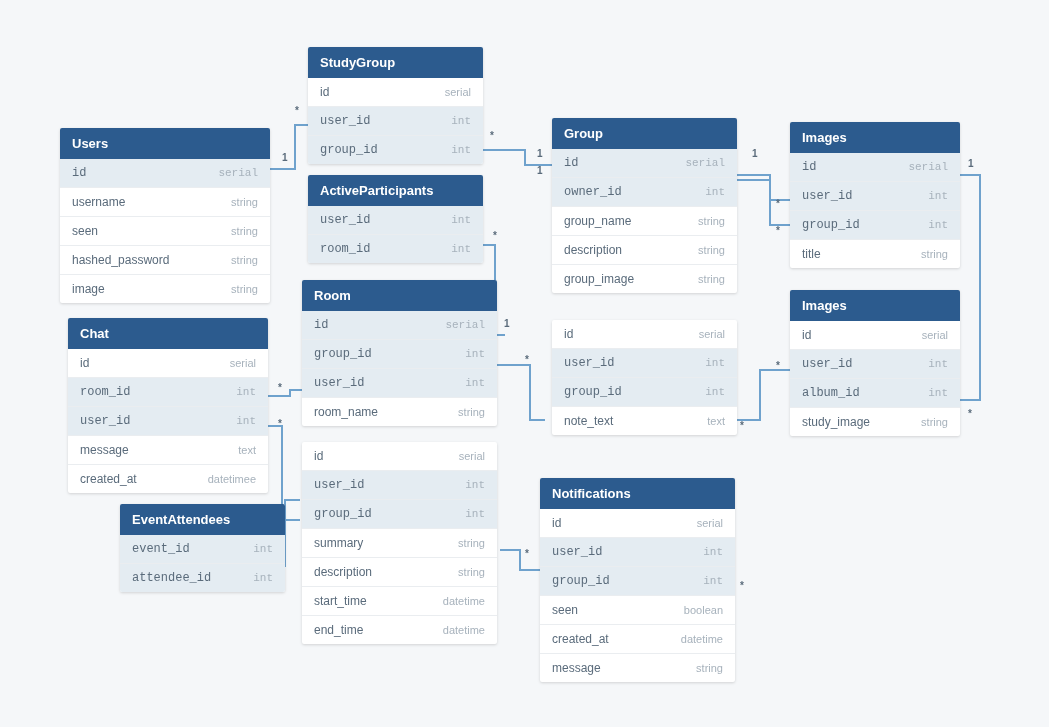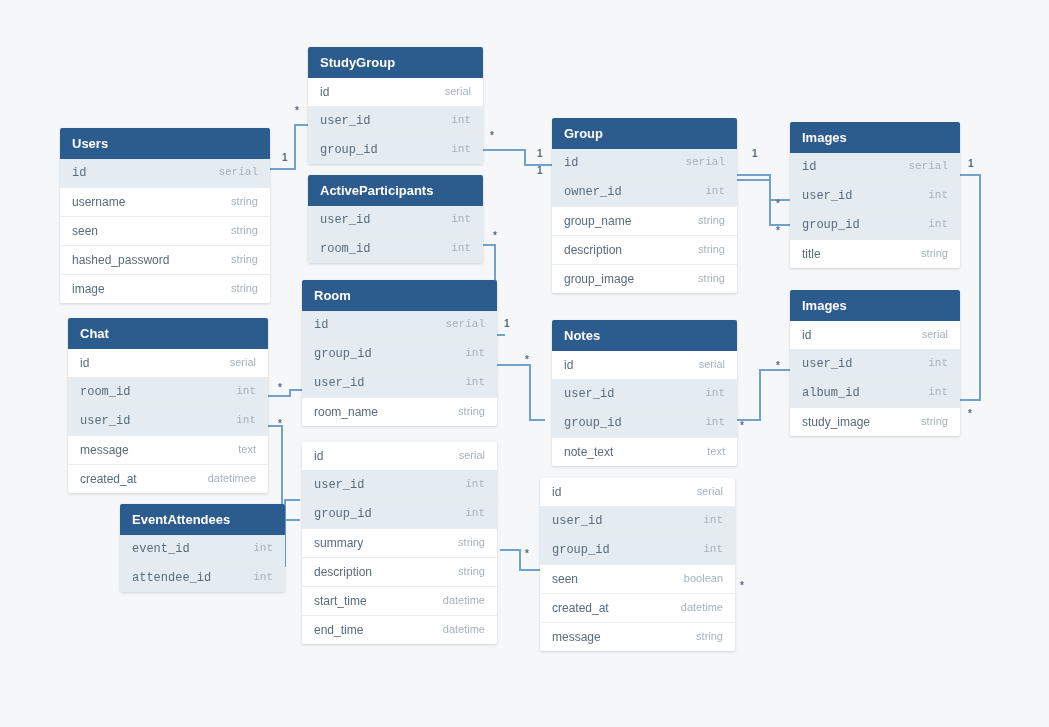--- a/index.html
+++ b/index.html
@@ -29,20 +29,21 @@
   .table-header {
     background: #2c5b8e;
     color: #fff;
     font-weight: 700;
     padding: 8px 12px;
     font-size: 13px;
   }
   .row {
     display: flex;
     justify-content: space-between;
+    align-items: center;
     padding: 7px 12px;
     border-bottom: 1px solid #eaedf0;
     font-size: 12px;
   }
   .row:last-child { border-bottom: none; }
   .row.alt { background: #e4ecf2; font-family: Liberation Mono, monospace; }
   .row .name { color: #5a6b7b; }
   .row .type { color: #a7b2bc; font-size: 11px; }
   .card-label {
     position: absolute;
@@ -264,21 +265,20 @@
         <span class="type">text</span>
       </div>
       <div class="row">
         <span class="name">created_at</span>
         <span class="type">datetimee</span>
       </div>
     </div>
 </div>
 
 <div class="table" style="left:552px; top:320px; width:185px">
-  <div class="table-header">Notes</div>
   <div>
       <div class="row">
         <span class="name">id</span>
         <span class="type">serial</span>
       </div>
       <div class="row alt">
         <span class="name">user_id</span>
         <span class="type">int</span>
       </div>
       <div class="row alt">
@@ -333,20 +333,21 @@
         <span class="type">int</span>
       </div>
       <div class="row alt">
         <span class="name">attendee_id</span>
         <span class="type">int</span>
       </div>
     </div>
 </div>
 
 <div class="table" style="left:540px; top:478px; width:195px">
+  <div class="table-header">Notifications</div>
   <div>
       <div class="row">
         <span class="name">id</span>
         <span class="type">serial</span>
       </div>
       <div class="row alt">
         <span class="name">user_id</span>
         <span class="type">int</span>
       </div>
       <div class="row alt">

